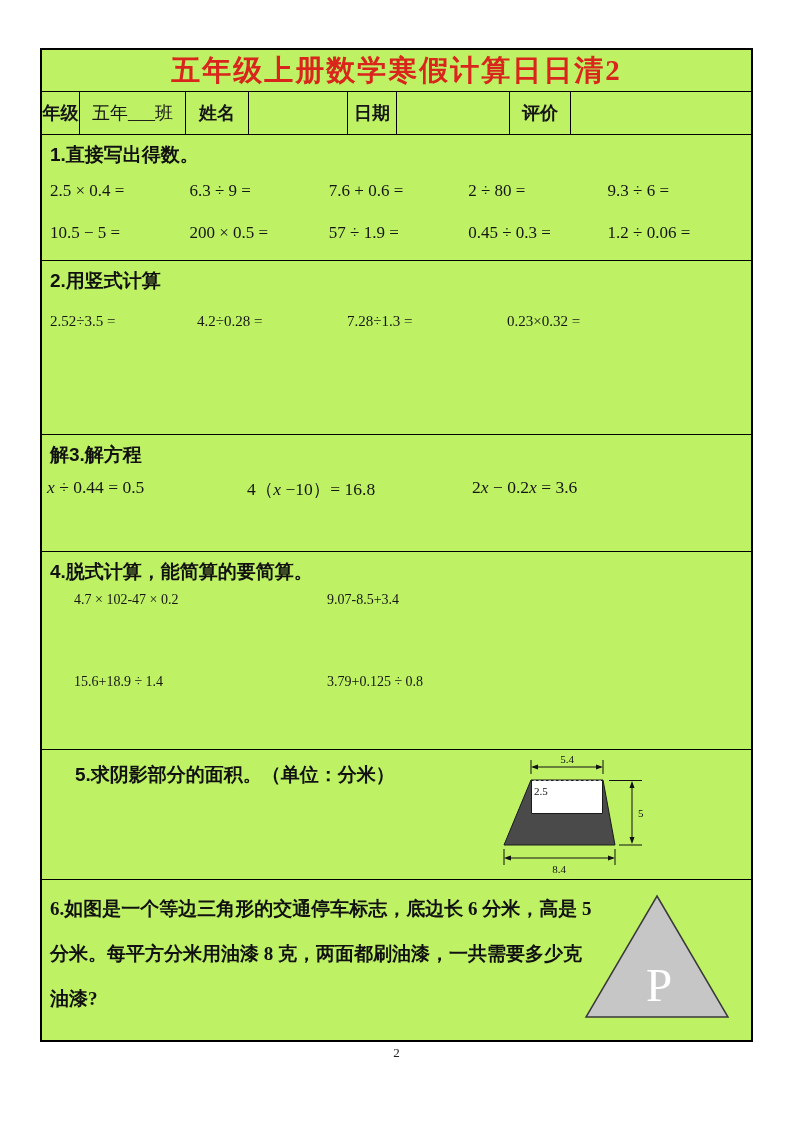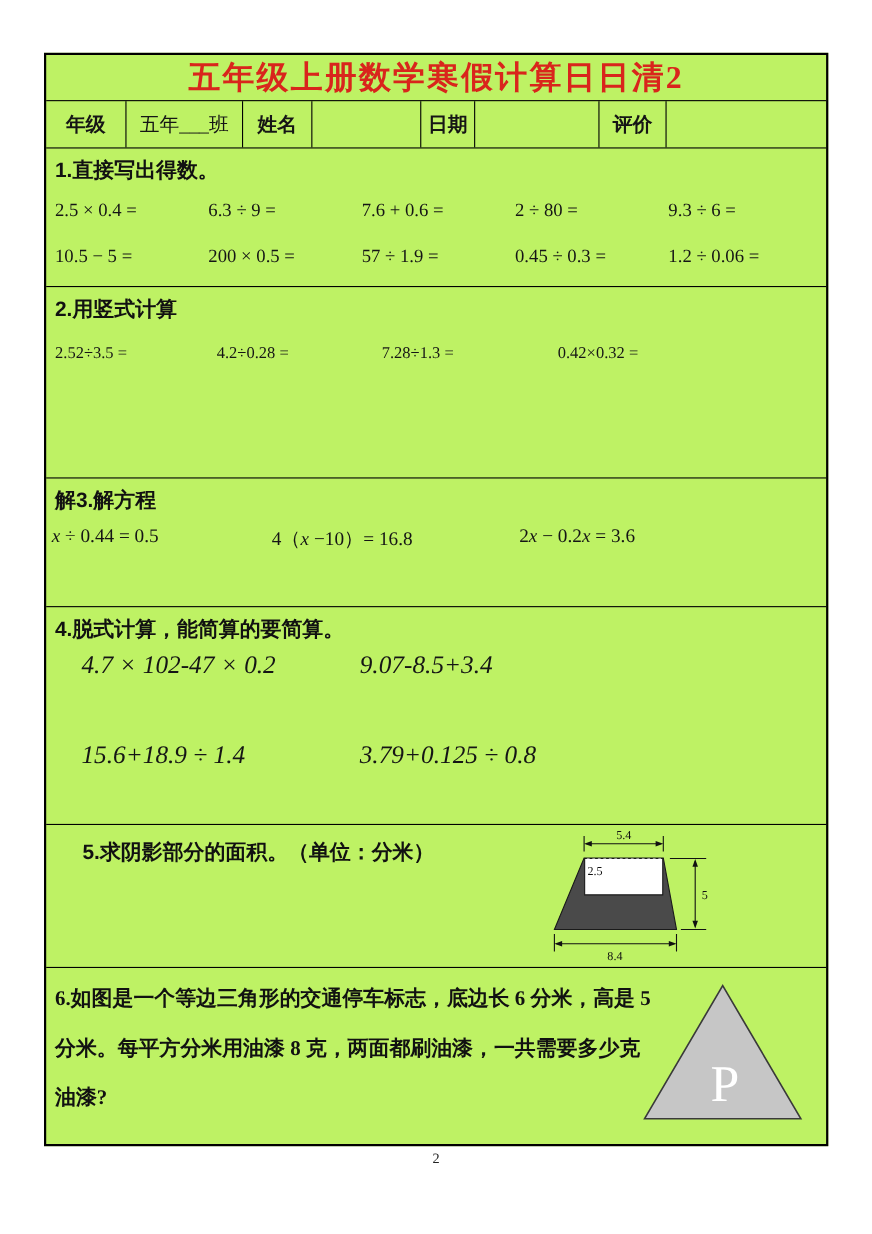--- a/index.html
+++ b/index.html
@@ -18,41 +18,41 @@
   .title-row .ttl {
     color:#d9251c; font-size:29px; font-weight:700; letter-spacing:2px;
     font-family:"Liberation Serif","DejaVu Serif",serif;
   }
 
   
   .header-row { height:43px; display:flex; }
   .hcell { border-right:1px solid #000; display:flex; align-items:center; justify-content:center; font-size:18px; }
   .hcell:last-child { border-right:none; }
   .hcell.label { font-weight:700; font-family:"Liberation Sans","DejaVu Sans",sans-serif; }
-  .w1{width:73px}.w2{width:106px}.w3{width:63px}.w4{width:99px}
+  .w1{width:38px}.w2{width:106px}.w3{width:63px}.w4{width:99px}
   .w5{width:49px}.w6{width:113px}.w7{width:61px}.w8{flex:1}
 
   
   .s1{height:126px}.s2{height:174px}.s3{height:117px}.s4{height:198px}.s5{height:130px}.s6{height:160px}
   .sec-heading {
     position:absolute; left:8px; top:7px; font-size:19px; font-weight:700;
     font-family:"Liberation Sans","DejaVu Sans",sans-serif; color:#111;
   }
   .pgrid { position:absolute; display:grid; font-family:"Liberation Serif","DejaVu Serif",serif; }
   .pgrid span { white-space:nowrap; }
 
   .s1-g { left:8px; right:4px; grid-template-columns:repeat(5,1fr); font-size:17px; }
   .s1-g1 { top:46px; } .s1-g2 { top:88px; }
 
   .s2-g { left:8px; top:52px; grid-template-columns:147px 150px 160px auto; font-size:15px; }
 
   .s3-g { left:5px; top:42px; grid-template-columns:200px 225px auto; font-size:17.5px; }
   .mx { font-style:italic; font-family:"Liberation Serif","DejaVu Serif",serif; }
 
-  .s4-g { left:32px; grid-template-columns:253px auto; font-size:23px;font-style:italic; }
+  .s4-g { left:32px; grid-template-columns:253px auto; font-size:14px; }
   .s4-g1 { top:40px; } .s4-g2 { top:122px; }
 
   .s5 .sec-heading { top:12px; font-size:19px;margin-left:25px; }
   .fig-trapezoid { position:absolute; left:455px; top:2px; }
 
   .s6-text {
     position:absolute; left:8px; top:6px; width:548px;
     font-size:19px; line-height:45px; font-weight:700; color:#111;
   }
   .s6-text span { display:block; }
@@ -119,21 +119,21 @@
         <span>1.2 ÷ 0.06 =</span>
       </div>
     </div>
 
     <div class="row s2">
       <div class="sec-heading">2.用竖式计算</div>
       <div class="pgrid s2-g">
         <span>2.52÷3.5 =</span>
         <span>4.2÷0.28 =</span>
         <span>7.28÷1.3 =</span>
-        <span>0.42×0.32 =</span>
+        <span>0.23×0.32 =</span>
       </div>
     </div>
 
     <div class="row s3">
       <div class="sec-heading">解3.解方程</div>
       <div class="pgrid s3-g">
         <span><i class="mx">x</i> ÷ 0.44 = 0.5</span>
         <span>4（<i class="mx">x</i> −10）= 16.8</span>
         <span>2<i class="mx">x</i> − 0.2<i class="mx">x</i> = 3.6</span>
       </div>

